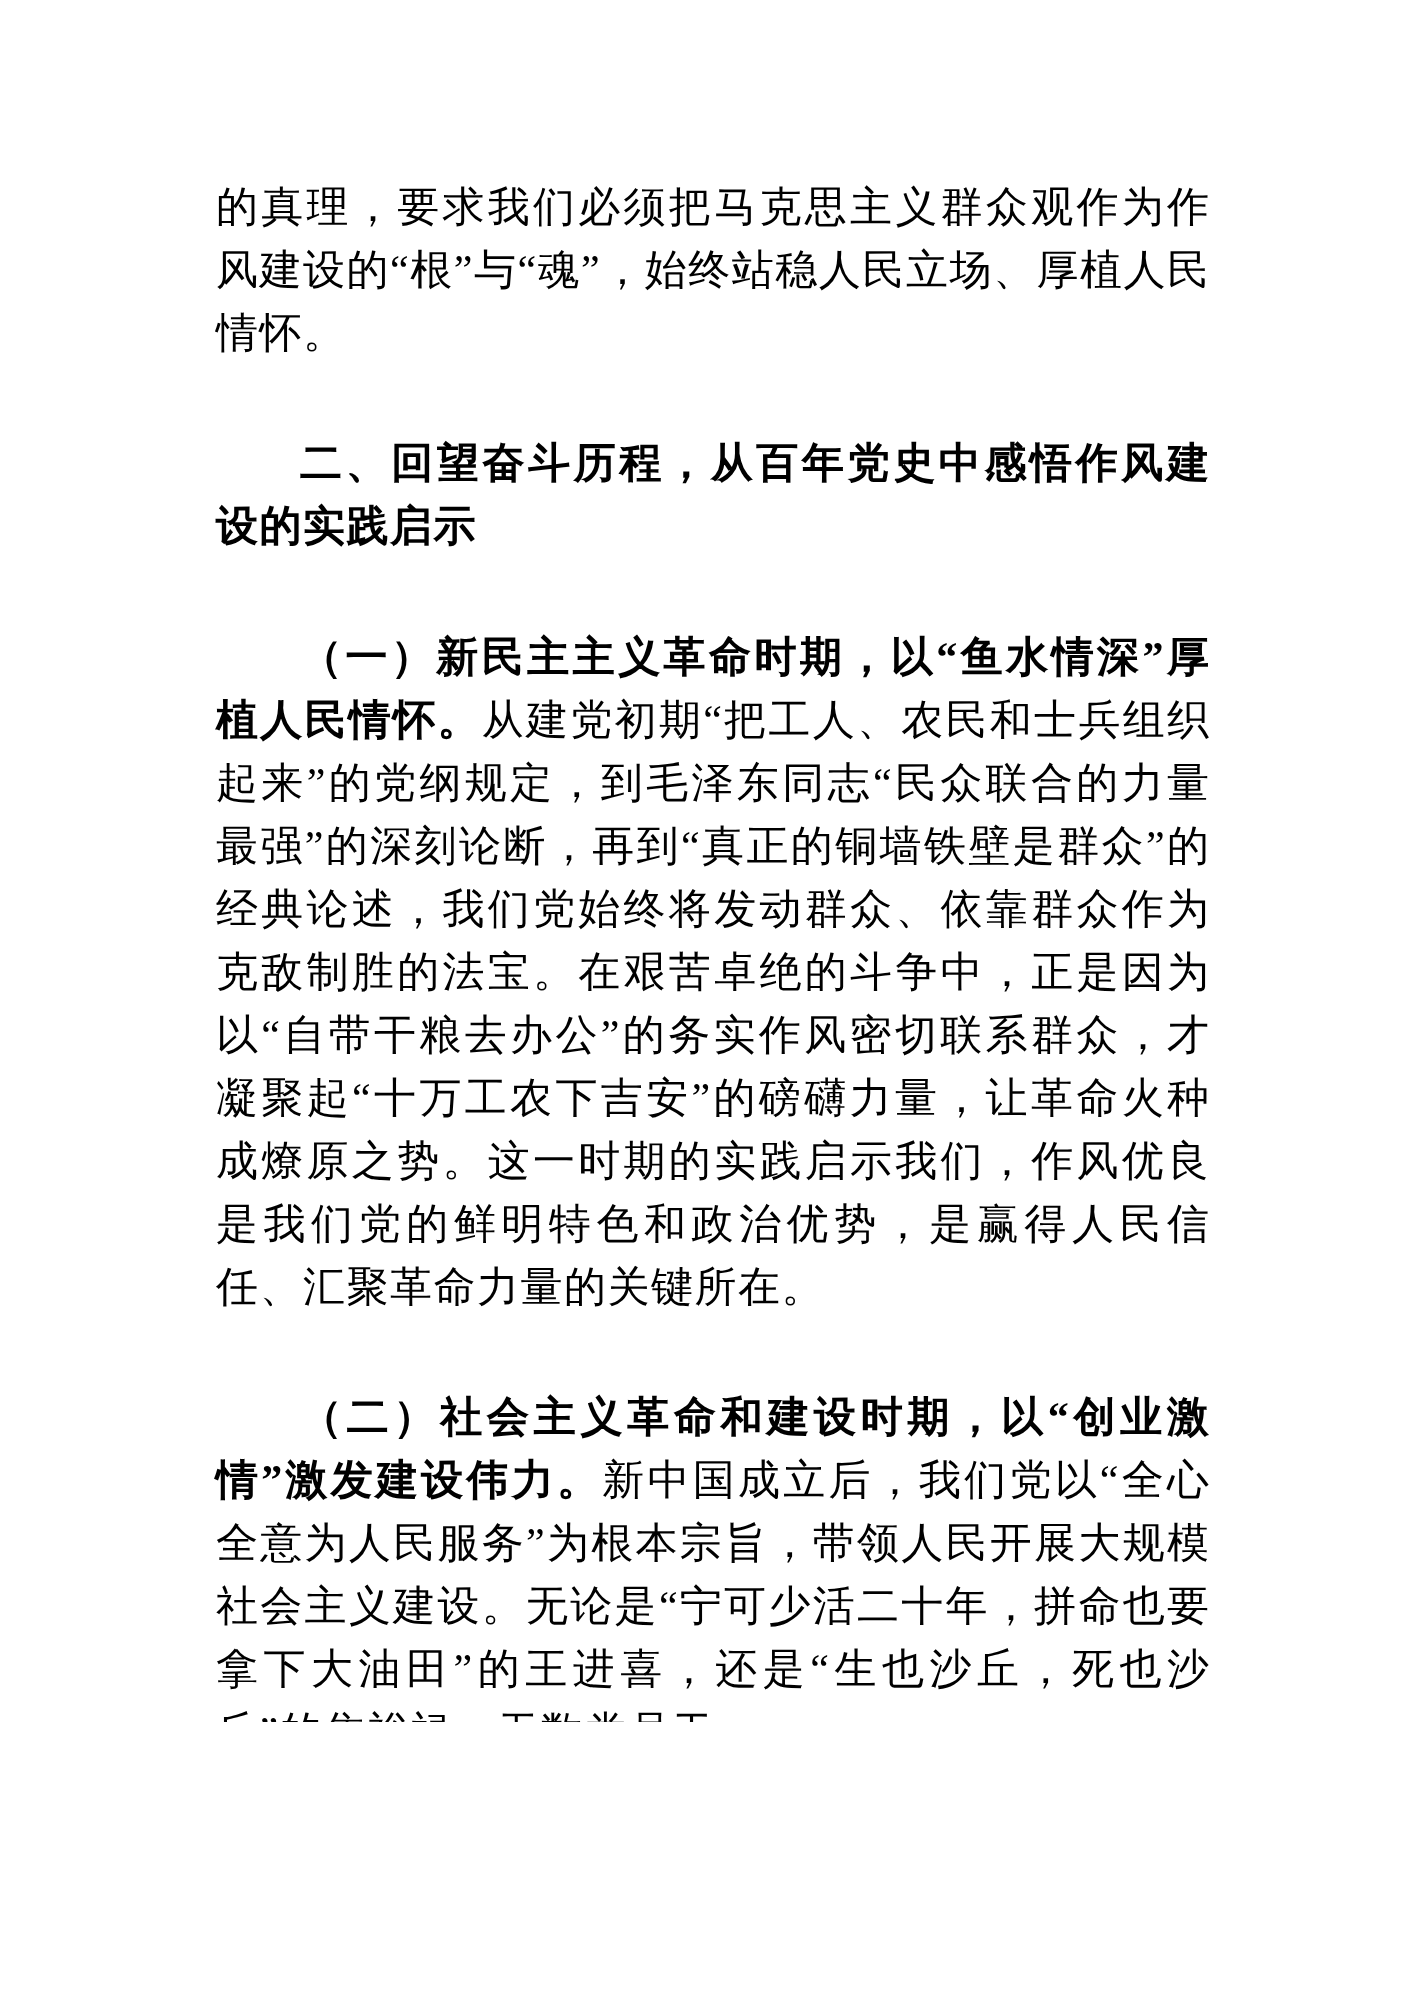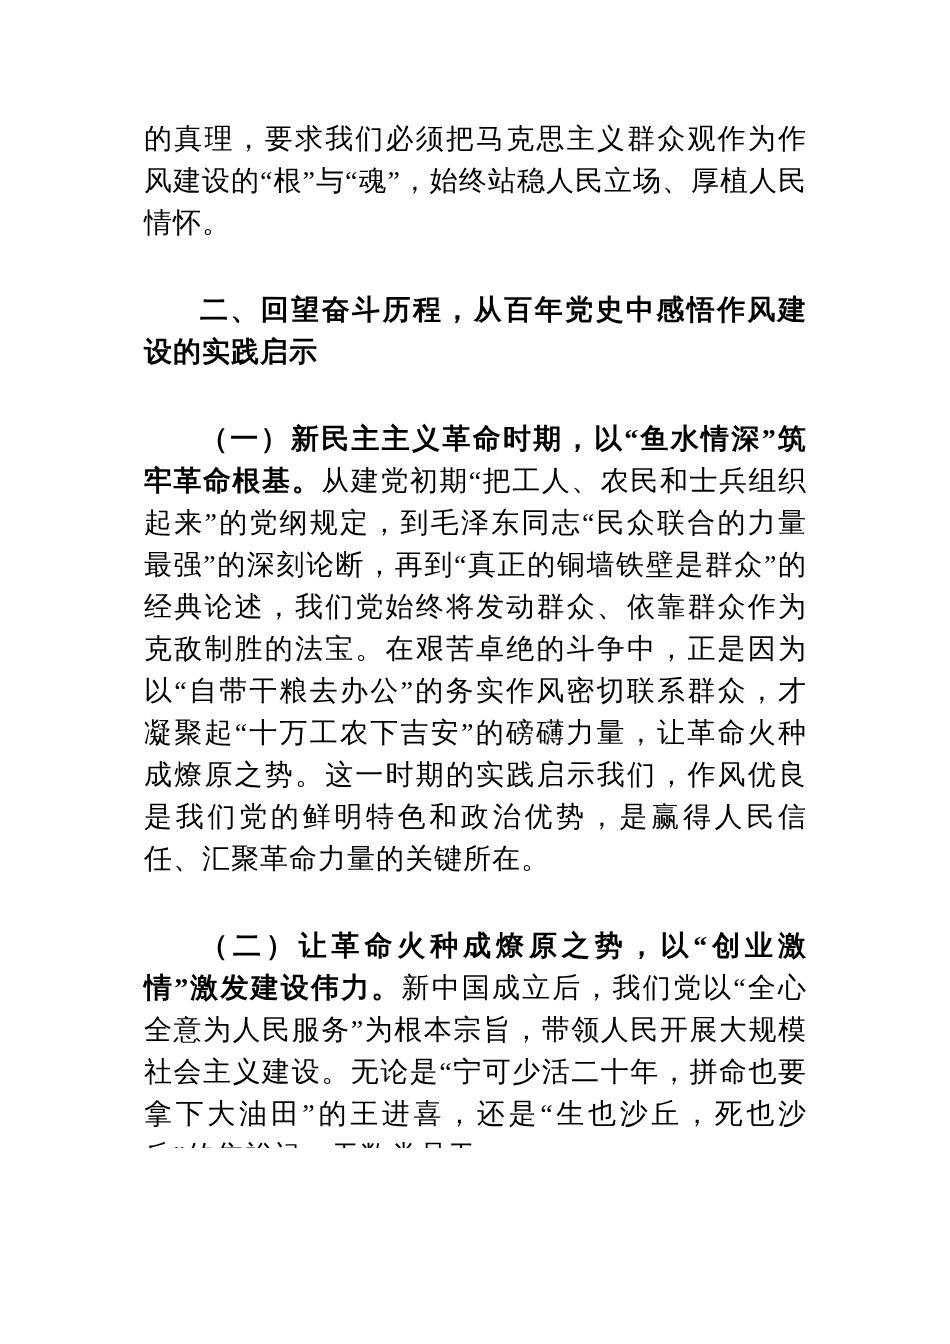--- a/index.html
+++ b/index.html
@@ -41,16 +41,16 @@
     font-weight: 700;
   }
 </style>
 </head>
 <body>
 
 <div class="page">
   <div class="doc-body">
       <div class="para">的真理，要求我们必须把马克思主义群众观作为作风建设的“根”与“魂”，始终站稳人民立场、厚植人民情怀。</div>
       <div class="para heading indent">二、回望奋斗历程，从百年党史中感悟作风建设的实践启示</div>
-      <div class="para indent"><span class="lead">（一）新民主主义革命时期，以“鱼水情深”筑牢革命根基。</span>从建党初期“把工人、农民和士兵组织起来”的党纲规定，到毛泽东同志“民众联合的力量最强”的深刻论断，再到“真正的铜墙铁壁是群众”的经典论述，我们党始终将发动群众、依靠群众作为克敌制胜的法宝。在艰苦卓绝的斗争中，正是因为以“自带干粮去办公”的务实作风密切联系群众，才凝聚起“十万工农下吉安”的磅礴力量，让革命火种成燎原之势。这一时期的实践启示我们，作风优良是我们党的鲜明特色和政治优势，是赢得人民信任、汇聚革命力量的关键所在。</div>
-      <div class="para indent"><span class="lead">（二）让革命火种成燎原之势，以“创业激情”激发建设伟力。</span>新中国成立后，我们党以“全心全意为人民服务”为根本宗旨，带领人民开展大规模社会主义建设。无论是“宁可少活二十年，拼命也要拿下大油田”的王进喜，还是“生也沙丘，死也沙丘”的焦裕禄，无数党员干</div>
+      <div class="para indent"><span class="lead">（一）新民主主义革命时期，以“鱼水情深”厚植人民情怀。</span>从建党初期“把工人、农民和士兵组织起来”的党纲规定，到毛泽东同志“民众联合的力量最强”的深刻论断，再到“真正的铜墙铁壁是群众”的经典论述，我们党始终将发动群众、依靠群众作为克敌制胜的法宝。在艰苦卓绝的斗争中，正是因为以“自带干粮去办公”的务实作风密切联系群众，才凝聚起“十万工农下吉安”的磅礴力量，让革命火种成燎原之势。这一时期的实践启示我们，作风优良是我们党的鲜明特色和政治优势，是赢得人民信任、汇聚革命力量的关键所在。</div>
+      <div class="para indent"><span class="lead">（二）社会主义革命和建设时期，以“创业激情”激发建设伟力。</span>新中国成立后，我们党以“全心全意为人民服务”为根本宗旨，带领人民开展大规模社会主义建设。无论是“宁可少活二十年，拼命也要拿下大油田”的王进喜，还是“生也沙丘，死也沙丘”的焦裕禄，无数党员干</div>
     </div>
 </div>
 
 </body></html>

